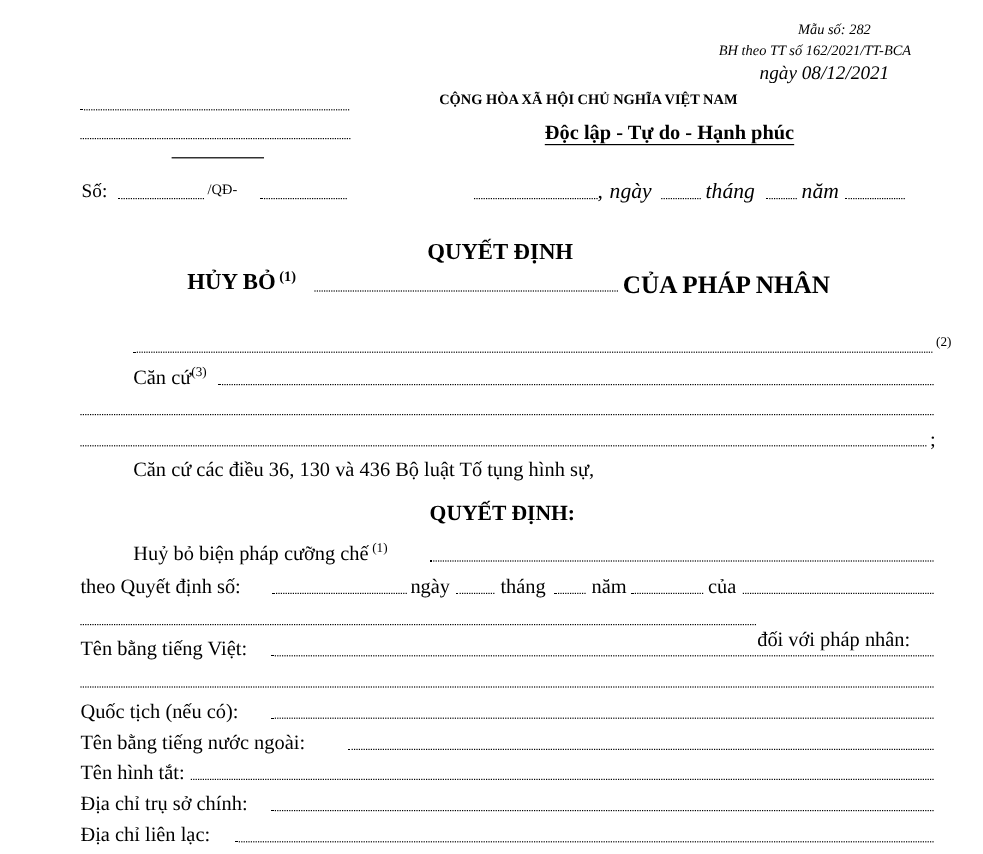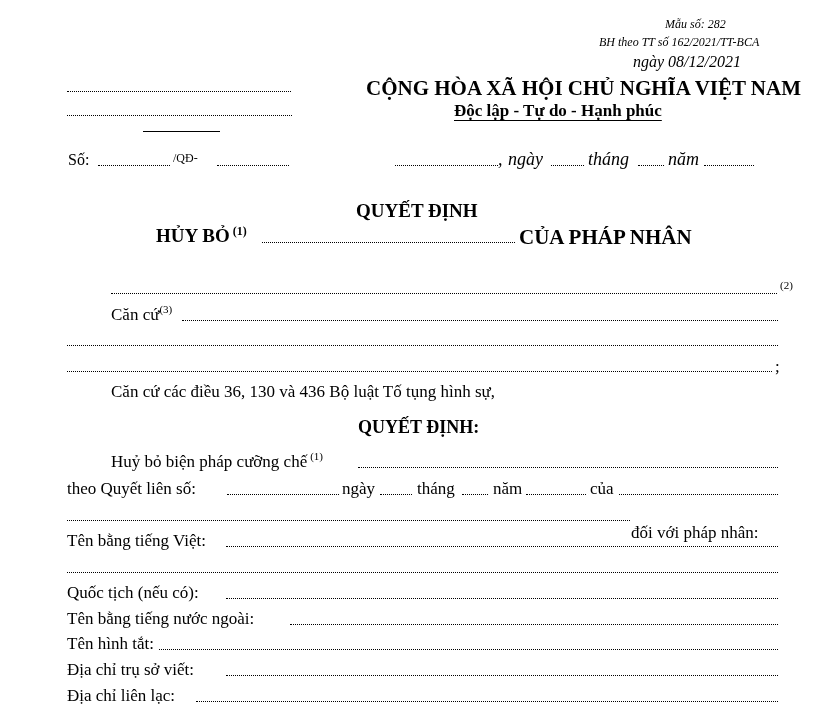--- a/index.html
+++ b/index.html
@@ -16,21 +16,21 @@
 <body>
 
 <div class="abs it" style="left:653px; top:17px; font-size:12px;margin-left:12px;">Mẫu số: 282</div>
 <div class="abs it" style="left:599px; top:35px; font-size:12px;">BH theo TT số 162/2021/TT-BCA</div>
 <div class="abs it" style="left:633px; top:53px; font-size:16px;text-align:center;">ngày 08/12/2021</div>
 
 <div class="dots" style="left:67px; top:91px; width:224px;"></div>
 <div class="dots" style="left:67px; top:115px; width:225px;"></div>
 <div class="abs" style="left:143px; top:131px; width:77px; height:0; border-bottom:1px solid #000;"></div>
 
-<div class="abs b" style="left:366px; top:76px; font-size:21px;">CỘNG HÒA XÃ HỘI CHỦ NGHĨA VIỆT NAM</div>
+<div class="abs b" style="left:366px; top:76px; font-size:12px;">CỘNG HÒA XÃ HỘI CHỦ NGHĨA VIỆT NAM</div>
 <div class="abs b" style="left:454px; top:101px; font-size:17px; text-decoration:underline; text-underline-offset:4px;">Độc lập - Tự do - Hạnh phúc</div>
 
 <div class="abs body-text" style="left:68px; top:151px; font-size:16px;">Số:</div>
 <div class="dots" style="left:98px; top:165px; width:72px;"></div>
 <div class="abs body-text" style="left:173px; top:151px; font-size:12px;">/QĐ-</div>
 <div class="dots" style="left:217px; top:165px; width:72px;"></div>
 
 <div class="dots" style="left:395px; top:165px; width:103px;"></div>
 <div class="abs it" style="left:498px; top:149px; font-size:18px;">,</div>
 <div class="abs it" style="left:508px; top:149px; font-size:18px;">ngày</div>
@@ -60,21 +60,21 @@
 
 <div class="abs body-text" style="left:111px; top:382px;">Căn cứ các điều 36, 130 và 436 Bộ luật Tố tụng hình sự,</div>
 
 <div class="abs b" style="left:358px; top:417px; font-size:18px;">QUYẾT ĐỊNH:</div>
 
 <div class="abs body-text" style="left:111px; top:452px;">
   <span>Huỷ bỏ biện pháp cưỡng chế</span><span class="sup" style="margin-left:3px;">(1)</span>
 </div>
 <div class="dots" style="left:358px; top:467px; width:420px;"></div>
 
-<div class="abs body-text" style="left:67px; top:479px;">theo Quyết liên số:</div>
+<div class="abs body-text" style="left:67px; top:479px;">theo Quyết định số:</div>
 <div class="dots" style="left:227px; top:494px; width:112px;"></div>
 <div class="abs body-text" style="left:342px; top:479px;">ngày</div>
 <div class="dots" style="left:380px; top:494px; width:32px;"></div>
 <div class="abs body-text" style="left:417px; top:479px;">tháng</div>
 <div class="dots" style="left:462px; top:494px; width:26px;"></div>
 <div class="abs body-text" style="left:493px; top:479px;">năm</div>
 <div class="dots" style="left:526px; top:494px; width:60px;"></div>
 <div class="abs body-text" style="left:590px; top:479px;">của</div>
 <div class="dots" style="left:619px; top:494px; width:159px;"></div>
 
@@ -87,17 +87,17 @@
 
 <div class="abs body-text" style="left:67px; top:583px;">Quốc tịch (nếu có):</div>
 <div class="dots" style="left:226px; top:598px; width:552px;"></div>
 
 <div class="abs body-text" style="left:67px; top:609px;">Tên bằng tiếng nước ngoài:</div>
 <div class="dots" style="left:290px; top:624px; width:488px;"></div>
 
 <div class="abs body-text" style="left:67px; top:634px;">Tên hình tắt:</div>
 <div class="dots" style="left:159px; top:649px; width:619px;"></div>
 
-<div class="abs body-text" style="left:67px; top:660px;">Địa chỉ trụ sở viết:</div>
+<div class="abs body-text" style="left:67px; top:660px;">Địa chỉ trụ sở chính:</div>
 <div class="dots" style="left:226px; top:675px; width:552px;"></div>
 
 <div class="abs body-text" style="left:67px; top:686px;">Địa chỉ liên lạc:</div>
 <div class="dots" style="left:196px; top:701px; width:582px;"></div>
 
 </body></html>

